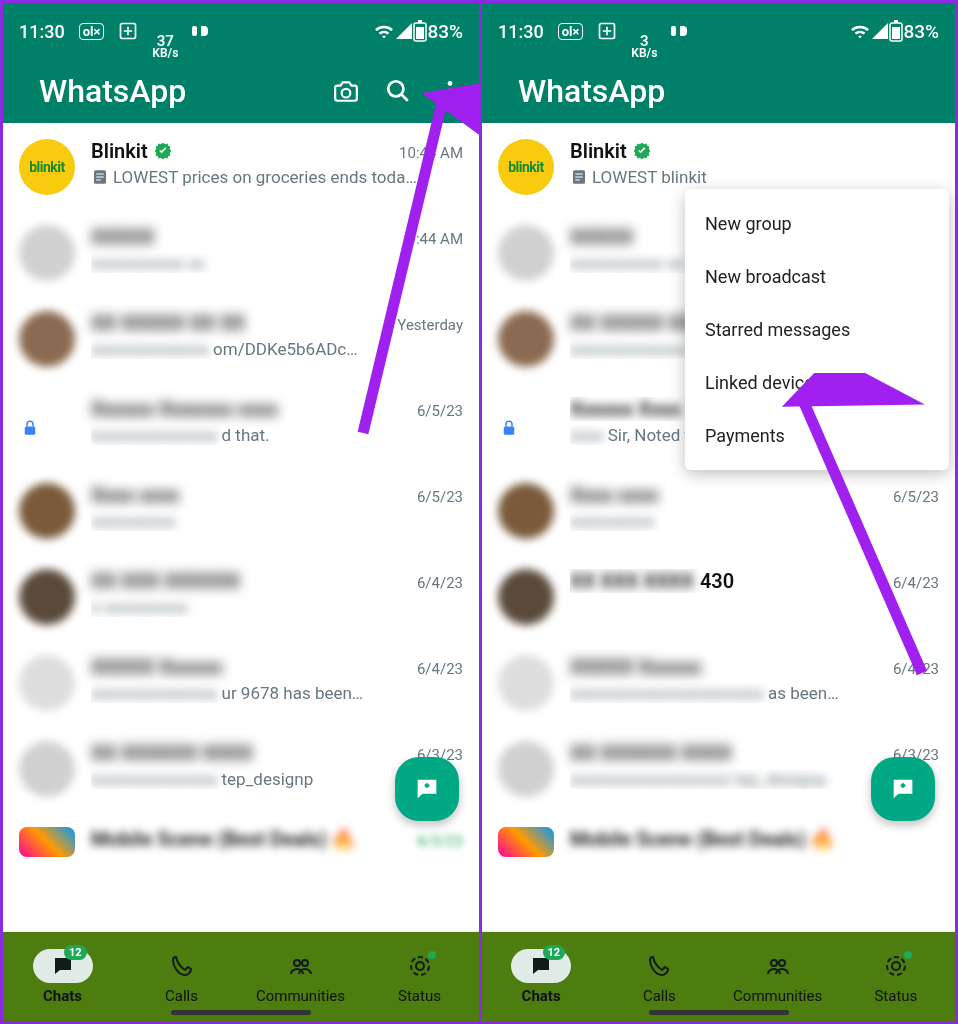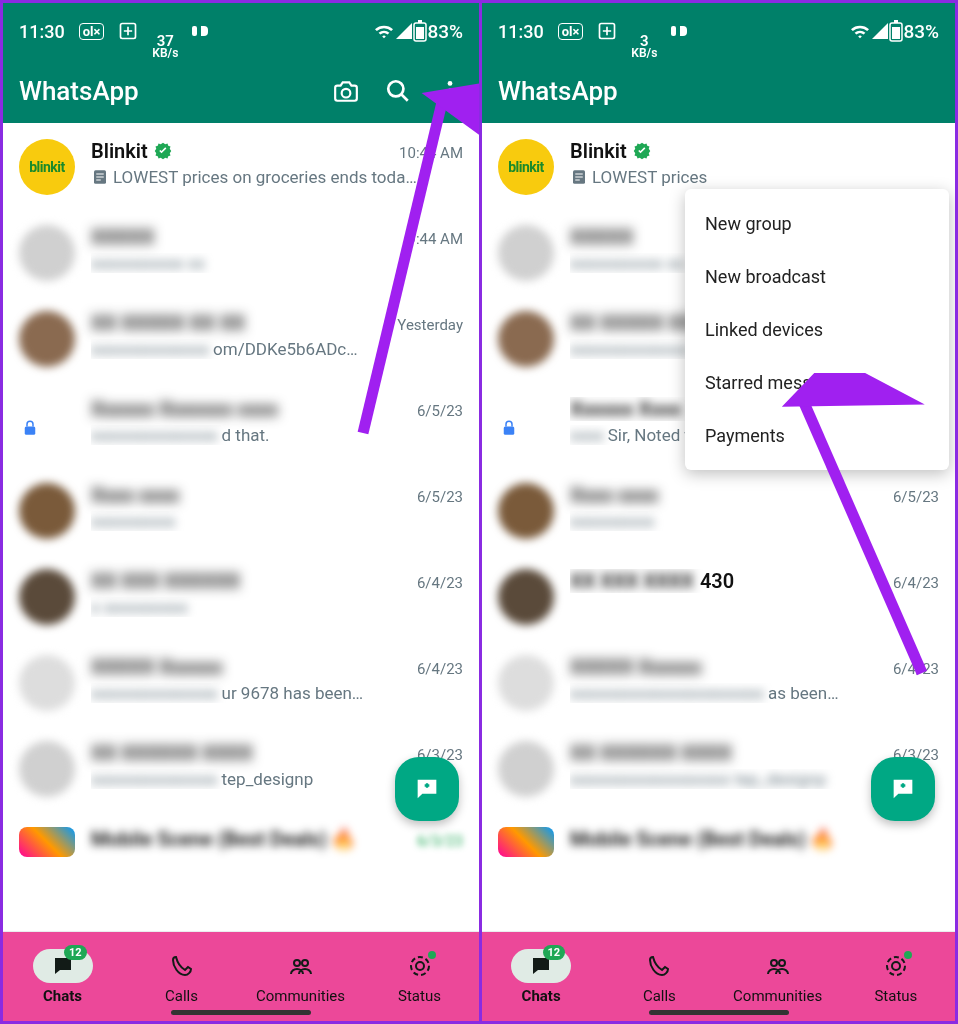--- a/index.html
+++ b/index.html
@@ -42,23 +42,24 @@
   
   .appbar {
     height: 64px;
     background: #008069;
     color: #fff;
     display: flex;
     align-items: center;
     padding: 0 16px;
   }
   .appbar .title {
-    font-size: 26px;
+    font-size: 32px;
     font-weight: 500;
     flex: 1;
+    margin-left: 20px;
   }
   .appbar .icons { display:flex; gap: 26px; align-items:center; }
   .appbar .icons svg { width:26px; height:26px; fill:#fff; }
 
   
   .chatlist {
     flex: 1;
     overflow: hidden;
     position: relative;
   }
@@ -100,21 +101,21 @@
     display:flex; align-items:center; justify-content:center;
     box-shadow: 0 4px 10px rgba(0,0,0,0.25);
   }
   .fab svg { width:28px; height:28px; fill:#fff; }
 
   
   .bottomnav {
     height: 90px;
     border-top: 1px solid #e9edef;
     display:flex;
-    background:#ec4899;
+    background:#4d7c0f;
   }
   .nav-item {
     flex:1;
     display:flex; flex-direction:column; align-items:center; justify-content:center;
     gap:4px;
     font-size:15px;
     color:#111;
     font-weight:400;
     position:relative;
   }
@@ -474,21 +475,21 @@
                 <path fill="#1fa855" d="M12 1l3 2 3-1 1 3 3 1-1 3 2 3-2 3 1 3-3 1-1 3-3-1-3 2-3-2-3 1-1-3-3-1 1-3-2-3 2-3-1-3 3-1 1-3 3 1z"></path>
                 <path fill="#fff" d="M10 15l-3-3 1.5-1.5L10 12l5-5L16.5 8.5z"></path>
               </svg>
             </div>
           </div>
         <div class="chat-preview">
             <svg class="doc-icon" viewBox="0 0 24 24">
               <rect x="4" y="3" width="16" height="18" rx="2" fill="#667781"></rect>
               <path d="M7 8h10M7 12h10M7 16h6" stroke="#fff" stroke-width="1.5"></path>
             </svg>
-            <span>LOWEST prices</span>
+            <span>LOWEST blinkit</span>
           </div>
       </div>
     </div>
 
     <div class="chat-row">
       <div class="avatar blur"></div>
       <div class="chat-main">
           <div class="chat-top">
             <div class="chat-name blur">XXXXX</div>
           </div>
@@ -596,22 +597,22 @@
     <div class="fab">
       <svg viewBox="0 0 24 24">
           <path d="M4 4h16v12H8l-4 4z" fill="#fff"></path>
           <path d="M12 7v4M10 9h4" stroke="#00a884" stroke-width="2"></path>
         </svg>
     </div>
 
     <div class="menu">
       <div class="menu-item">New group</div>
       <div class="menu-item">New broadcast</div>
+      <div class="menu-item">Starred messages</div>
       <div class="menu-item">Linked devices</div>
-      <div class="menu-item">Starred messages</div>
       <div class="menu-item">Payments</div>
     </div>
   </div>
 
   <div class="bottomnav">
     <div class="nav-item active">
       <div class="icon-wrap">
           <svg viewBox="0 0 24 24">
             <path d="M4 4h16v12H9l-5 4z"></path>
           </svg>

